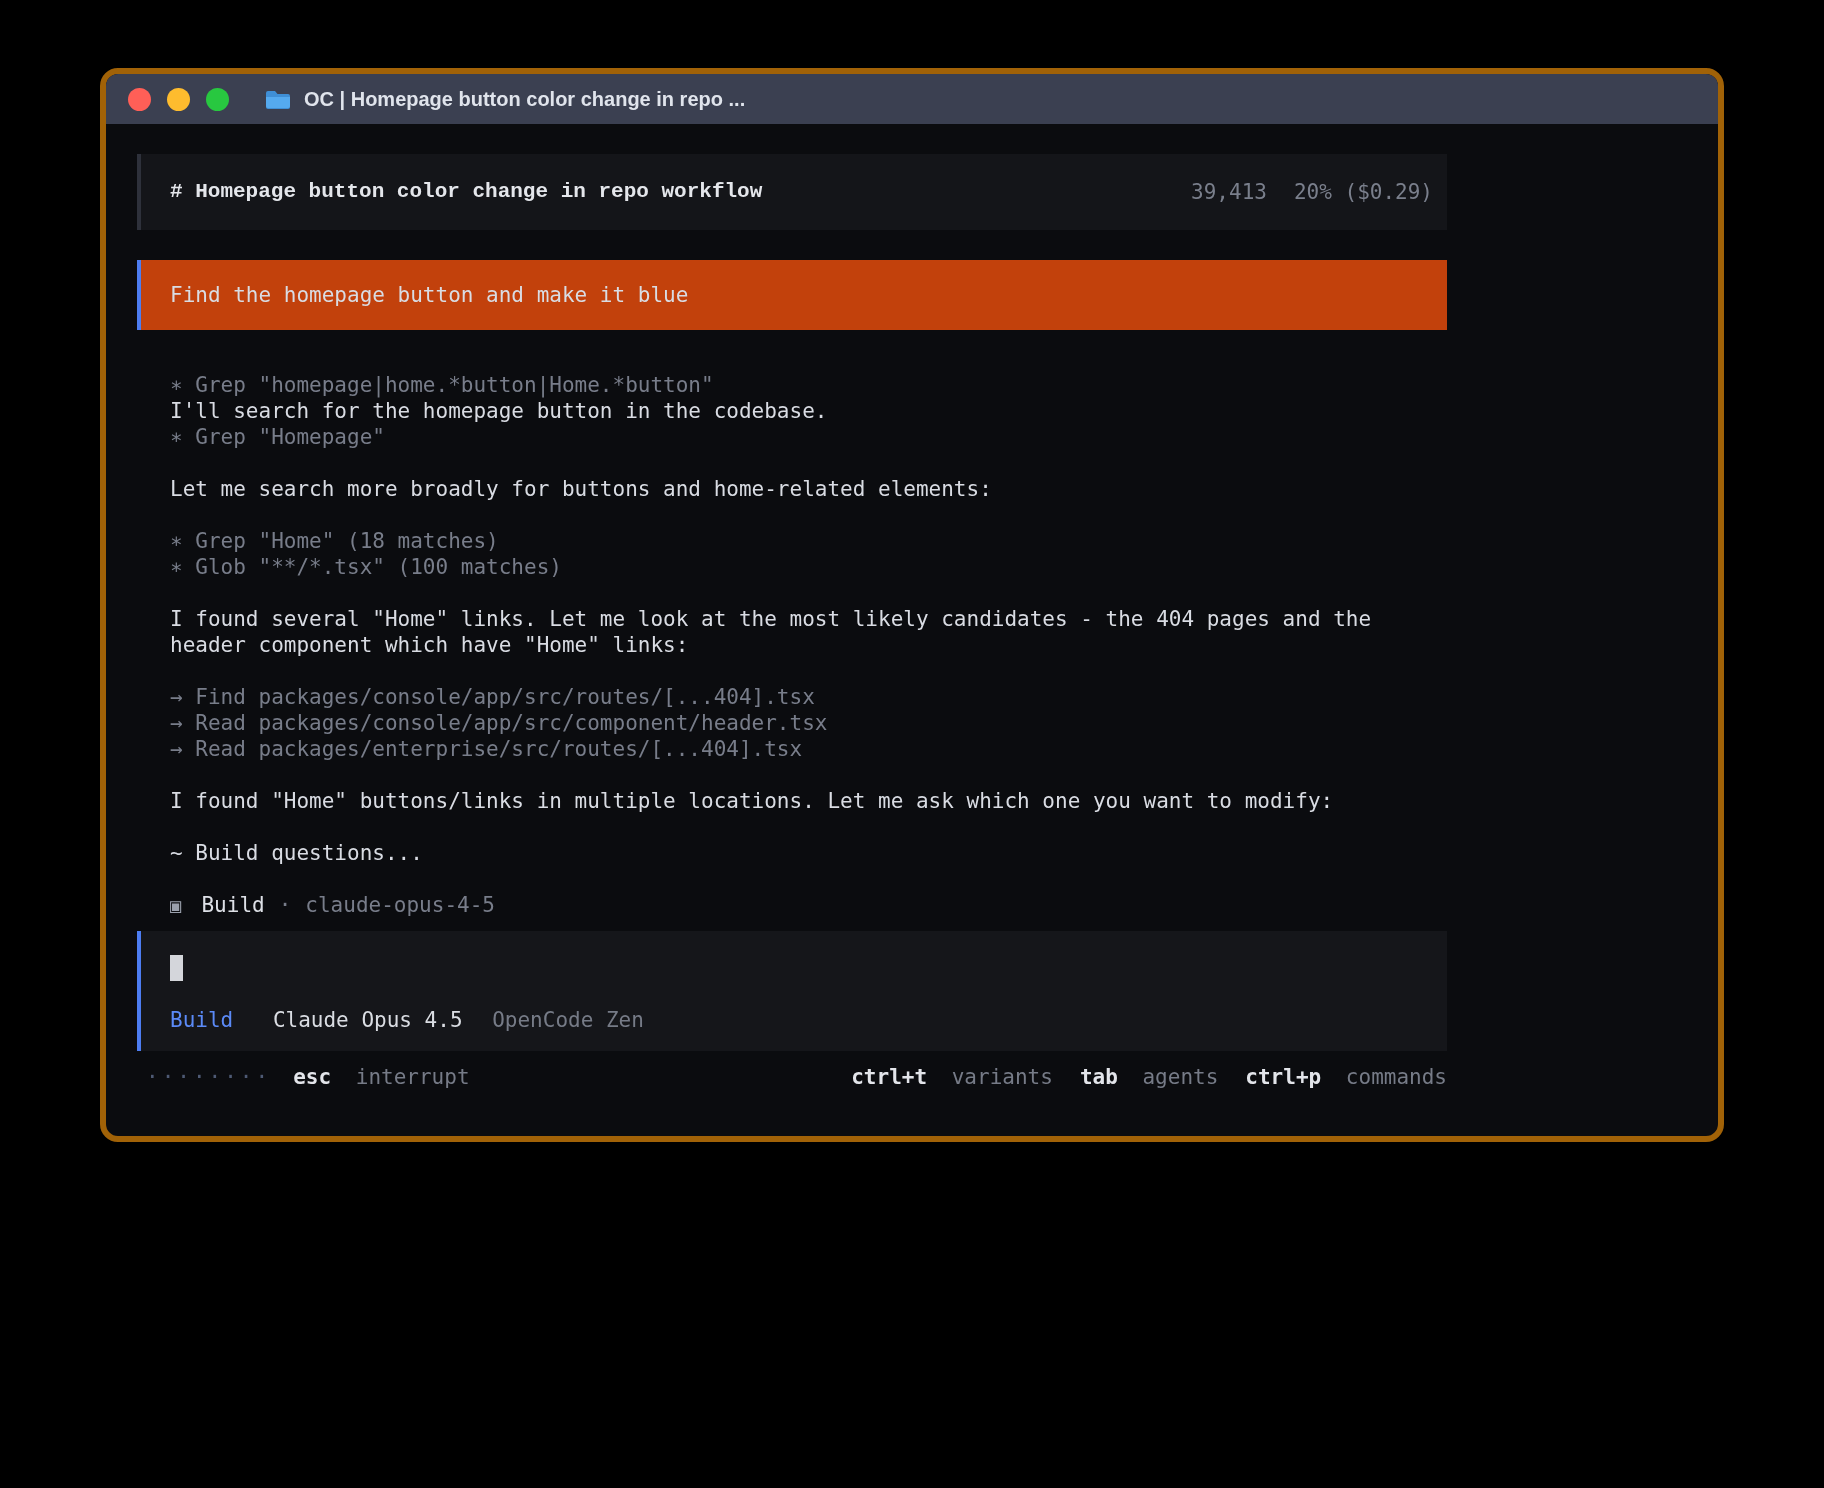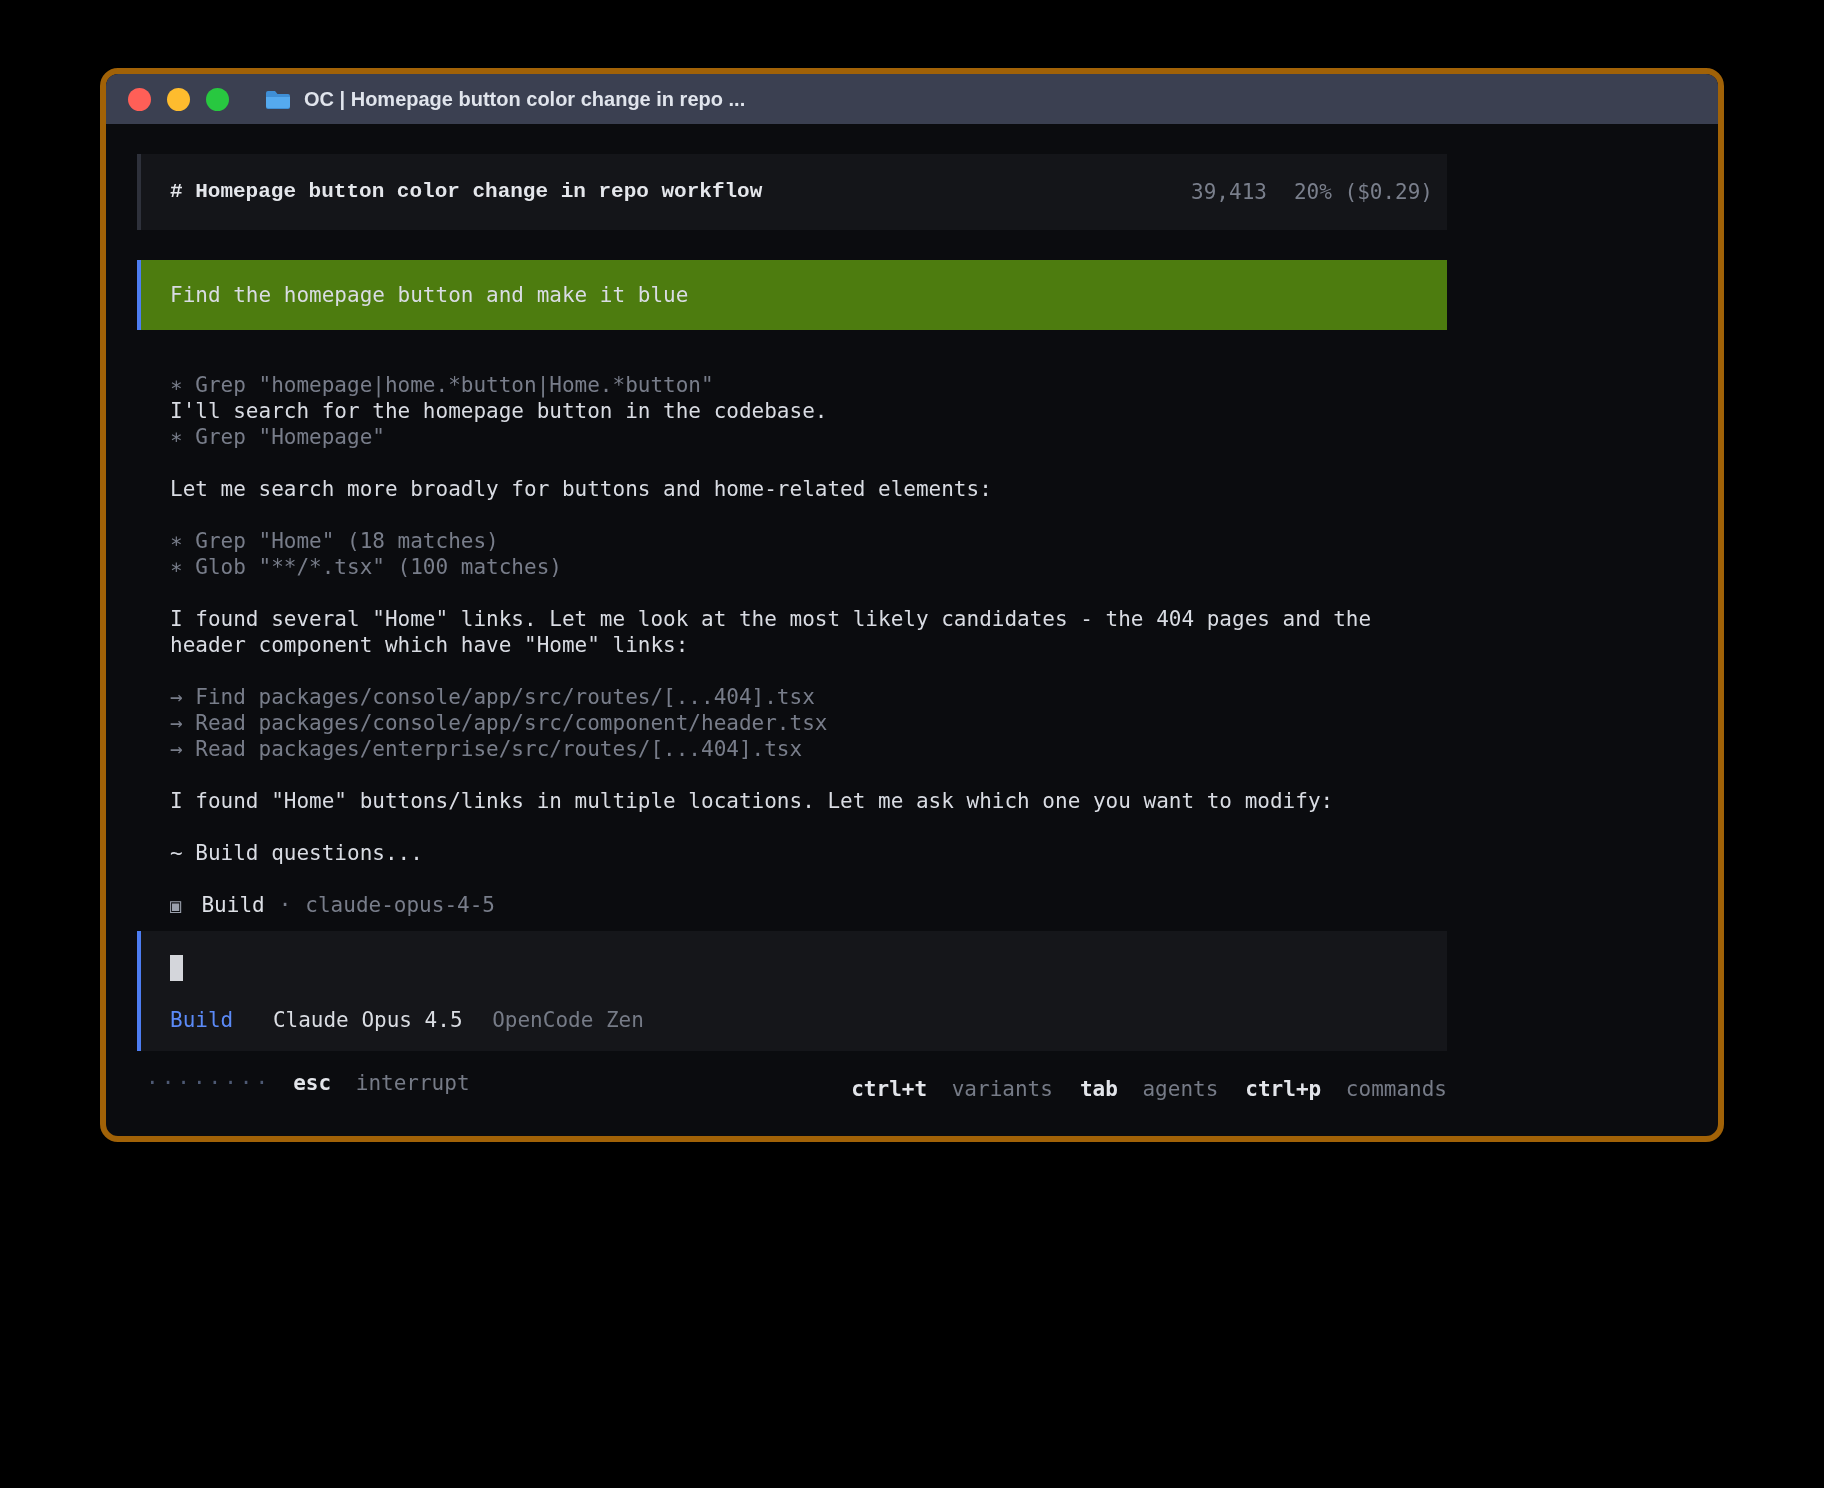--- a/index.html
+++ b/index.html
@@ -43,21 +43,21 @@
   .header-band {
     background:#141519;
     border-left:4px solid #2e313b;
     padding:25px 14px 25px 29px;
     display:flex; align-items:center;
   }
   .header-title { font-weight:bold; color:#e4e6eb; white-space:nowrap;font-family:Liberation Mono, monospace; }
   .header-right { margin-left:auto; color:#7a7f8c; display:flex; gap:27px; white-space:nowrap; }
   .user-band {
     margin-top:30px;
-    background:#4d7c0f;
+    background:#c2410c;
     border-left:4px solid #4d7df2;
     padding:22px 14px 22px 29px;
   }
   .conv { margin-top:42px; width:1310px; padding-left:33px; }
   .line { white-space:pre-wrap; }
   .line.text { color:#d9dce3; }
   .line.tool { color:#787d8a; }
   .gap { margin-top:26px; }
   .agent-line { margin-top:26px; display:flex; align-items:center; white-space:nowrap; }
   .agent-icon { color:#9aa0ac; font-size:19px; margin-right:20px; }
@@ -82,21 +82,21 @@
   .statusbar {
     width:1310px; margin-top:13px;
     display:flex; align-items:center;
     padding-left:9px;
     white-space:nowrap;
   }
   .dots { color:#4e5a74; letter-spacing:3px; }
   .esc-group { margin-left:22px; }
   .key { font-weight:bold; color:#e3e5ea; }
   .klabel { color:#767b87; margin-left:12px; }
-  .right-group { margin-left:auto; display:flex; gap:27px;margin-top:12px; }
+  .right-group { margin-left:auto; display:flex; gap:27px; }
 </style>
 </head>
 <body>
 
 <div class="window">
 
   <div class="titlebar">
     <span class="light close"></span>
     <span class="light min"></span>
     <span class="light max"></span>

